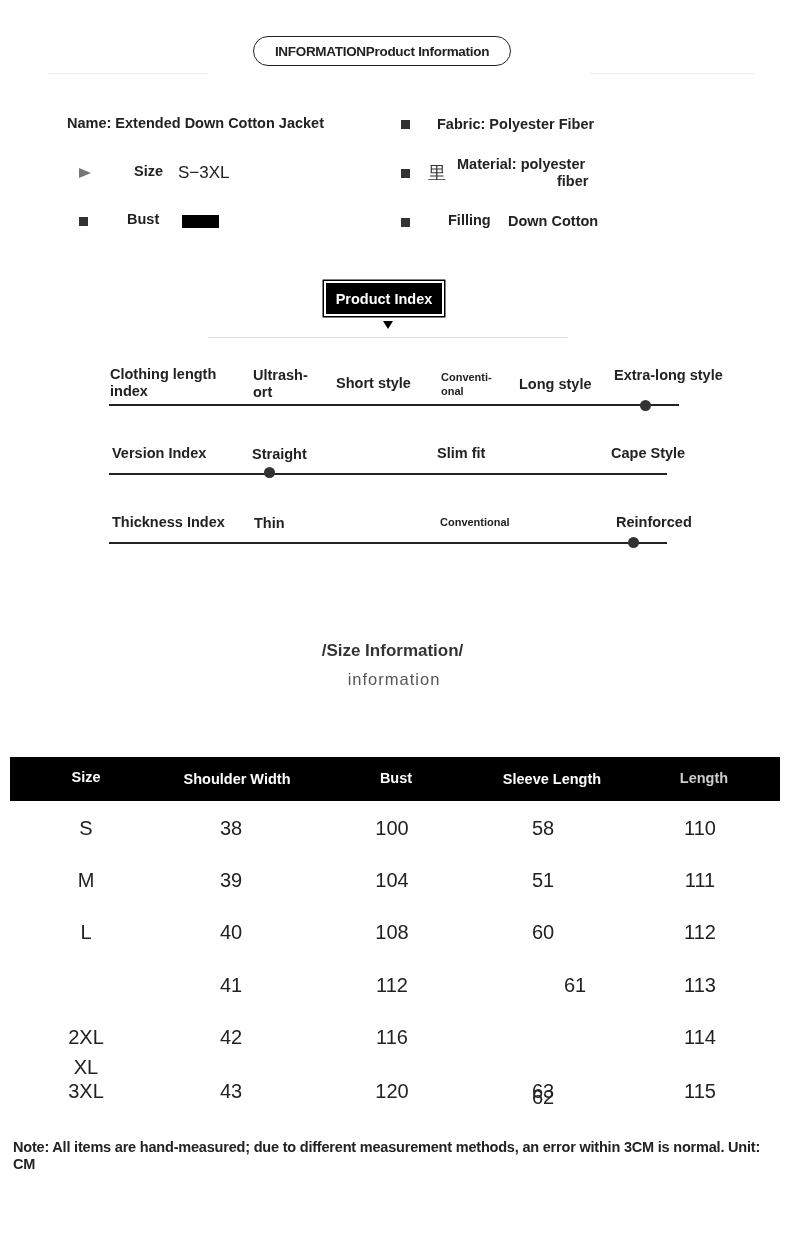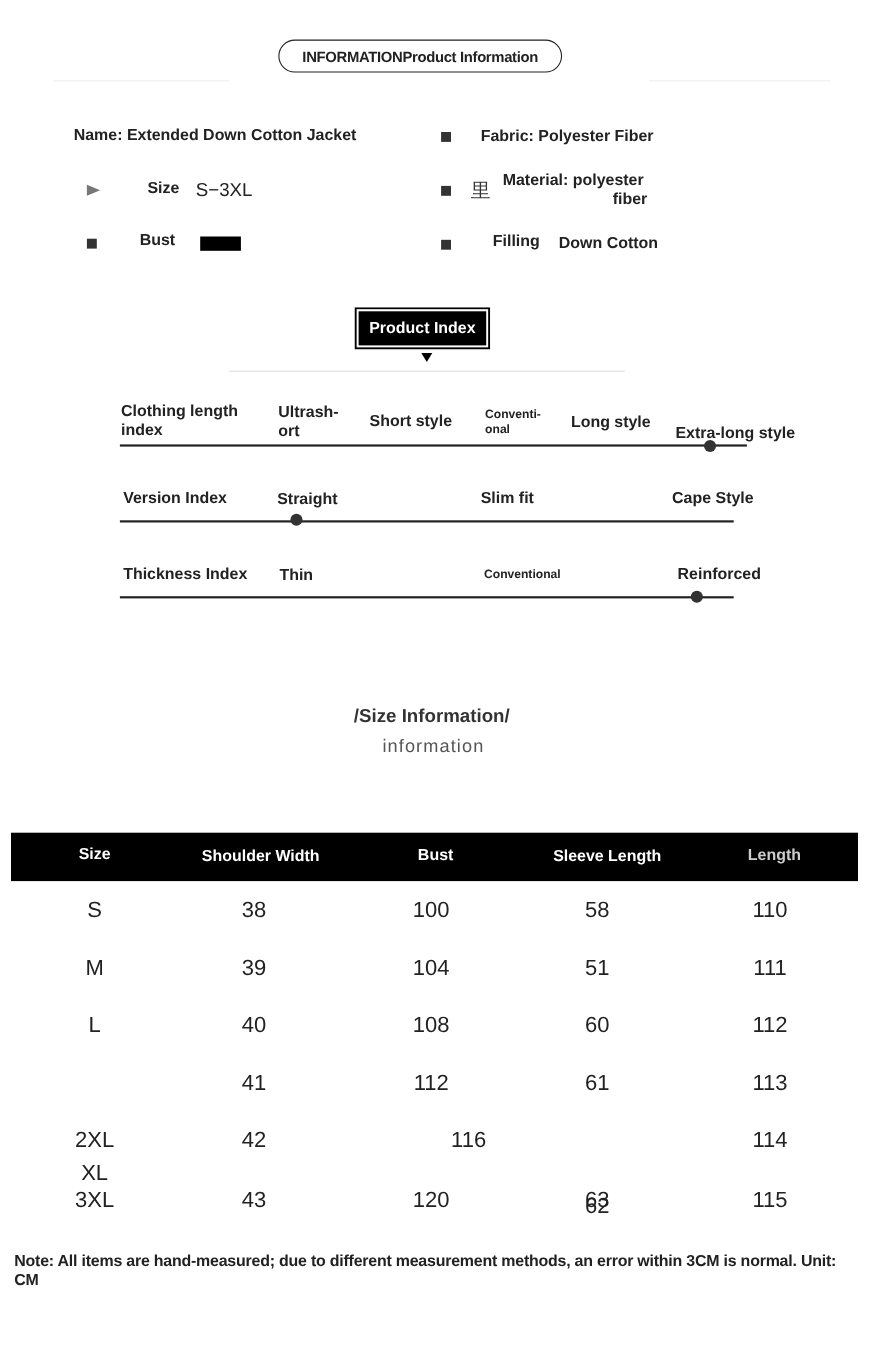--- a/index.html
+++ b/index.html
@@ -92,21 +92,21 @@
 <div class="pi-line"></div>
 
 <div class="scale-label" style="left:110px;top:366px;">
   <div>Clothing length</div>
   <div>index</div>
 </div>
 <div class="opt" style="left:253px;top:367px;">Ultrash-<br>ort</div>
 <div class="opt" style="left:336px;top:375px;">Short style</div>
 <div class="opt small" style="left:441px;top:370px;">Conventi-<br>onal</div>
 <div class="opt" style="left:519px;top:376px;">Long style</div>
-<div class="opt" style="left:614px;top:386px;">Extra-long style</div>
+<div class="opt" style="left:614px;top:367px;">Extra-long style</div>
 <div class="scale-line" style="left:109px;top:404px;width:570px;"></div>
 <div class="dot" style="left:640px;top:400px;"></div>
 
 <div class="scale-label" style="left:112px;top:445px;">Version Index</div>
 <div class="opt" style="left:252px;top:446px;">Straight</div>
 <div class="opt" style="left:437px;top:445px;">Slim fit</div>
 <div class="opt" style="left:611px;top:445px;">Cape Style</div>
 <div class="scale-line" style="left:109px;top:473px;width:558px;"></div>
 <div class="dot" style="left:264px;top:467px;"></div>
 
@@ -147,27 +147,27 @@
       <div class="td sz" style="left: 86px; top: 921px;">L</div>
       <div class="td" style="left: 231px; top: 921px;">40</div>
       <div class="td" style="left: 392px; top: 921px;">108</div>
       <div class="td" style="left: 543px; top: 921px;">60</div>
       <div class="td" style="left: 700px; top: 921px;">112</div>
     </div>
     <div>
       <div class="td sz" style="left: 86px; top: 1020px; margin-top: 36px;">XL</div>
       <div class="td" style="left: 231px; top: 974px;">41</div>
       <div class="td" style="left: 392px; top: 974px;">112</div>
-      <div class="td" style="left: 543px; top: 974px;">61</div>
+      <div class="td" style="left: 575px; top: 974px;">61</div>
       <div class="td" style="left: 700px; top: 974px;">113</div>
     </div>
     <div>
       <div class="td sz" style="left: 86px; top: 1026px;">2XL</div>
       <div class="td" style="left: 231px; top: 1026px;">42</div>
-      <div class="td" style="left: 392px; top: 1026px; margin-left: 34px;">116</div>
+      <div class="td" style="left: 392px; top: 1026px;">116</div>
       <div class="td" style="left: 543px; top: 1086px;">62</div>
       <div class="td" style="left: 700px; top: 1026px;">114</div>
     </div>
     <div>
       <div class="td sz" style="left: 86px; top: 1080px;">3XL</div>
       <div class="td" style="left: 231px; top: 1080px;">43</div>
       <div class="td" style="left: 392px; top: 1080px;">120</div>
       <div class="td" style="left: 543px; top: 1080px;">63</div>
       <div class="td" style="left: 700px; top: 1080px;">115</div>
     </div>

